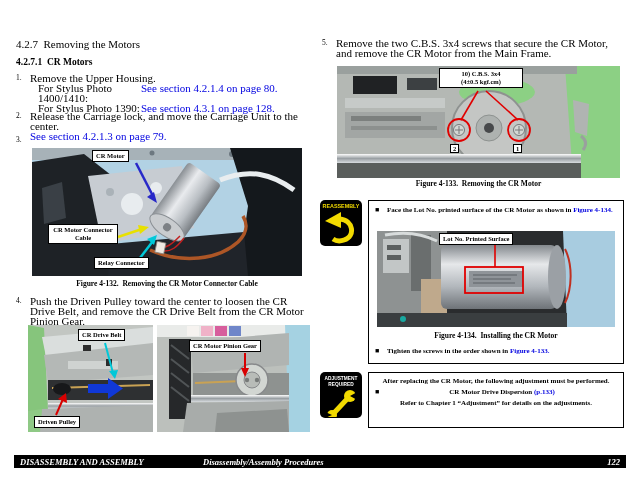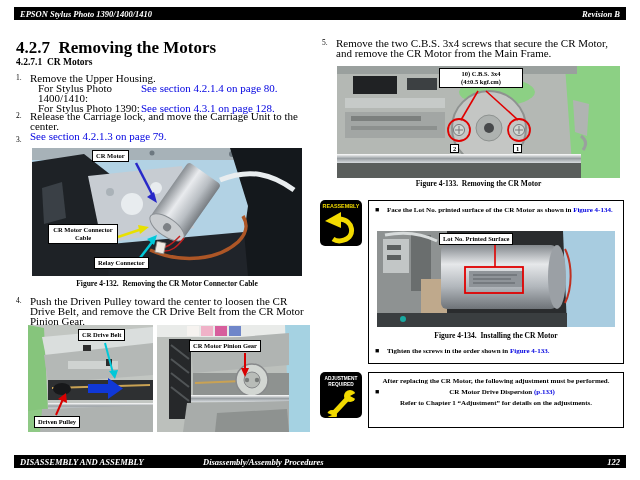--- a/index.html
+++ b/index.html
@@ -10,21 +10,21 @@
     margin:0 auto;
   }
   
   .bar {
     position:absolute; left:14px; width:612px; height:13px; background:#000;
     color:#fff; font-style:italic; font-weight:bold; font-size:8.5px;
     display:flex; align-items:center;
   }
   .bar .btxt { position:absolute; top:1.5px; white-space:pre; }
   
-  .h1 { position:absolute; font-weight:bold; font-size:17px; white-space:pre; }
+  .h1 { position:absolute; font-weight:normal; font-size:11px; white-space:pre; }
   .h2 { position:absolute; font-weight:bold; font-size:9.5px; white-space:pre; }
   .step { position:absolute; font-size:11px; line-height:10px; }
   .stepnum { position:absolute; font-size:7.5px; line-height:10px; }
   .link { color:#0000e0; cursor:pointer; }
   .tabrow { display:flex;padding-left:8px; }
   .tabrow .lab { width:103px; flex:none; }
   .caption { position:absolute; font-weight:bold; font-size:7.5px; text-align:center; white-space:pre; }
   
   .photo { position:absolute; overflow:hidden; }
   .photo svg { position:absolute; left:0; top:0; }
@@ -44,24 +44,20 @@
   .bullet-line { position:absolute; padding-left:14px; font-weight:bold; font-size:7px; line-height:10px; }
   .bullet-line .bl { position:absolute; left:2px; top:0; }
   .sqicon { position:absolute; width:42px; height:46px; background:#000; border-radius:5px; }
   .sqicon .it1 { position:absolute; width:100%; text-align:center; font-family:"Liberation Sans",sans-serif; font-weight:bold; }
 </style>
 </head>
 <body>
 
 <div class="page">
 
-  <div class="bar" style="top:7px;">
-    <span class="btxt" style="left:6px;">EPSON Stylus Photo 1390/1400/1410</span>
-    <span class="btxt" style="right:6px;">Revision B</span>
-  </div>
 
   <div class="h1" style="left:16px; top:38px;">4.2.7  Removing the Motors</div>
   <div class="h2" style="left:16px; top:57px;">4.2.7.1  CR Motors</div>
 
   <div class="stepnum" style="left:16px; top:73px;">1.</div>
   <div class="step" style="left:30px; top:73px; width:280px;">
     <div>Remove the Upper Housing.</div>
     <div class="tabrow">
       <span class="lab">For Stylus Photo 1400/1410:</span>
       <span class="link">See section 4.2.1.4 on page 80.</span>

